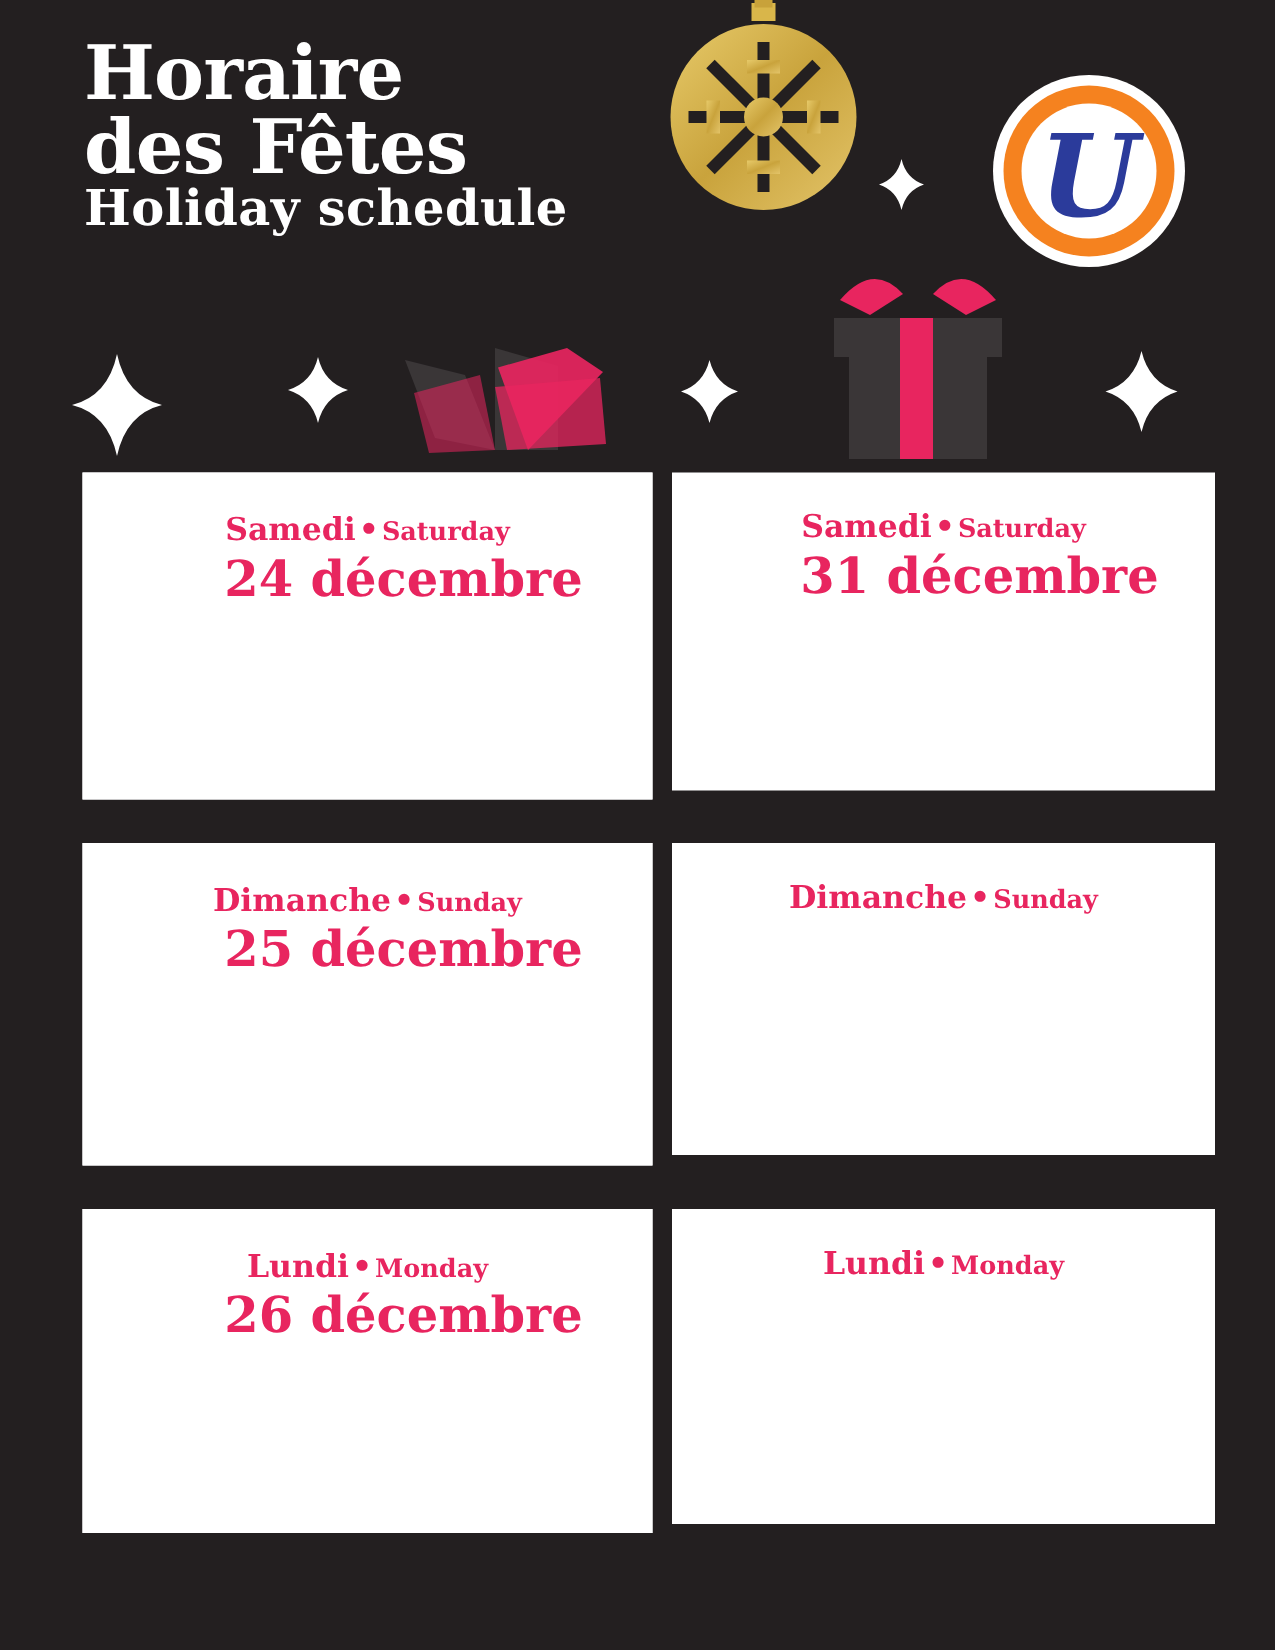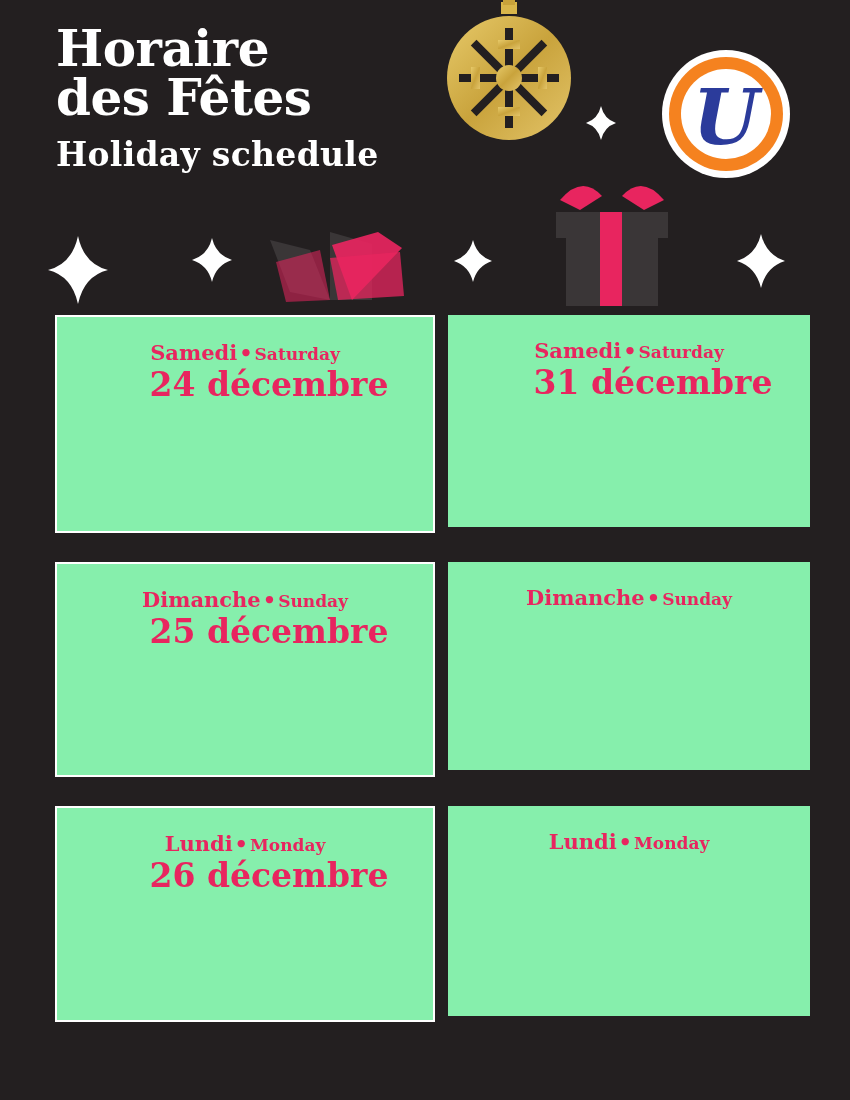--- a/index.html
+++ b/index.html
@@ -40,21 +40,20 @@
     white-space: pre-line;
     margin: 0;
   }
 
   .title-en {
     font-family: "DejaVu Serif", "Liberation Serif", serif;
     font-weight: bold;
     color: #ffffff;
     font-size: 33px;
     line-height: 1;
-    margin-top: 16px;
     letter-spacing: 0.3px;
   }
 
   
   .decor {
     position: absolute;
     top: 0;
     left: 0;
     width: 850px;
     height: 320px;
@@ -79,21 +78,21 @@
     width: 850px;
     display: grid;
     grid-template-columns: 380px 362px;
     grid-column-gap: 13px;
     grid-row-gap: 29px;
     padding-left: 55px;
     box-sizing: border-box;
   }
 
   .card {
-    background: #86efac;
+    background: #ffffff;
     box-sizing: border-box;
     position: relative;
   }
   .card.outlined {
     border: 2px solid #ffffff;
   }
 
   .card.h-left  { height: 218px; }
   .card.h-right { height: 212px; }
   .card.h-mid-l { height: 215px; }

